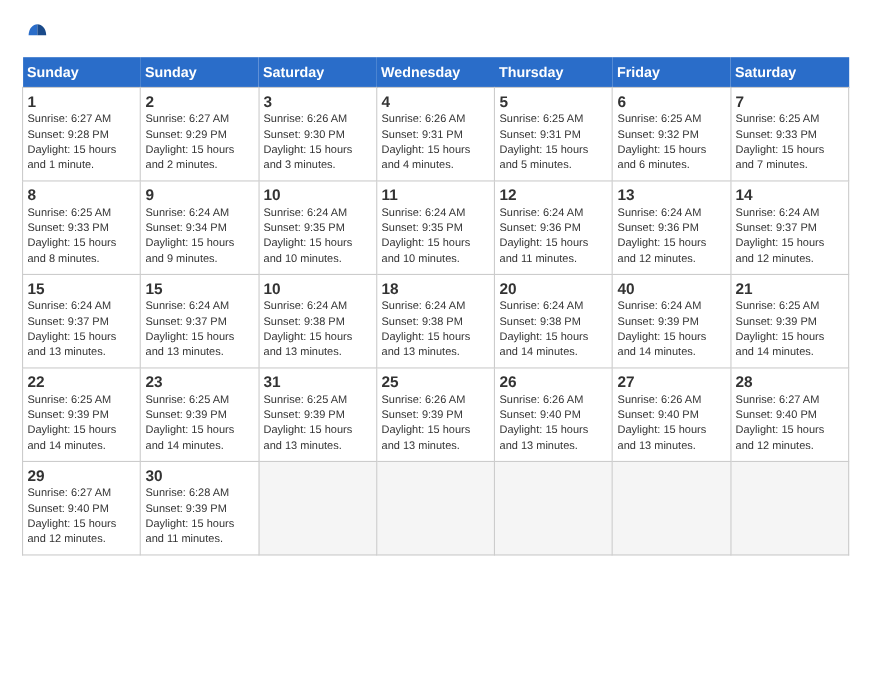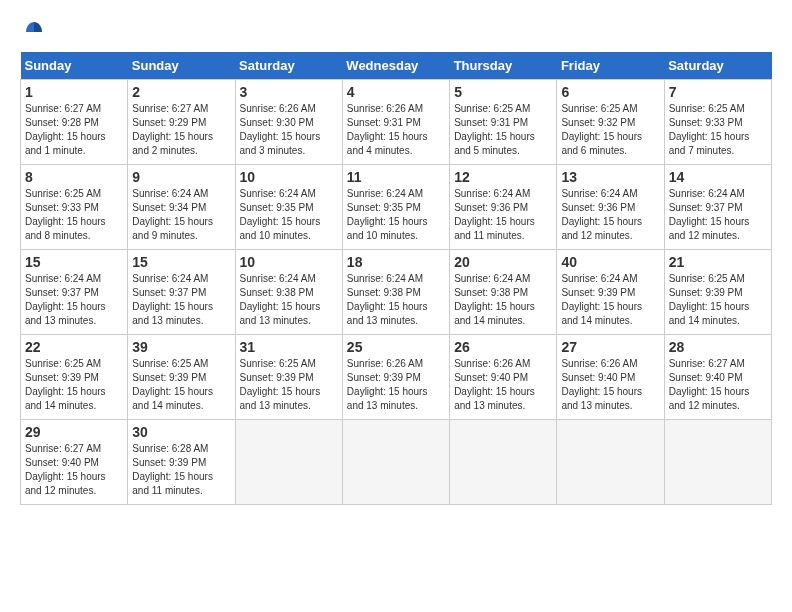--- a/index.html
+++ b/index.html
@@ -208,21 +208,21 @@
           <div class="day-number">21</div>
           <div class="day-info">Sunrise: 6:25 AM<br>Sunset: 9:39 PM<br>Daylight: 15 hours and 14 minutes.</div>
         </td>
       </tr>
       <tr class="week-row">
         <td>
           <div class="day-number">22</div>
           <div class="day-info">Sunrise: 6:25 AM<br>Sunset: 9:39 PM<br>Daylight: 15 hours and 14 minutes.</div>
         </td>
         <td>
-          <div class="day-number">39</div>
+          <div class="day-number">23</div>
           <div class="day-info">Sunrise: 6:25 AM<br>Sunset: 9:39 PM<br>Daylight: 15 hours and 14 minutes.</div>
         </td>
         <td>
           <div class="day-number">31</div>
           <div class="day-info">Sunrise: 6:25 AM<br>Sunset: 9:39 PM<br>Daylight: 15 hours and 13 minutes.</div>
         </td>
         <td>
           <div class="day-number">25</div>
           <div class="day-info">Sunrise: 6:26 AM<br>Sunset: 9:39 PM<br>Daylight: 15 hours and 13 minutes.</div>
         </td>

